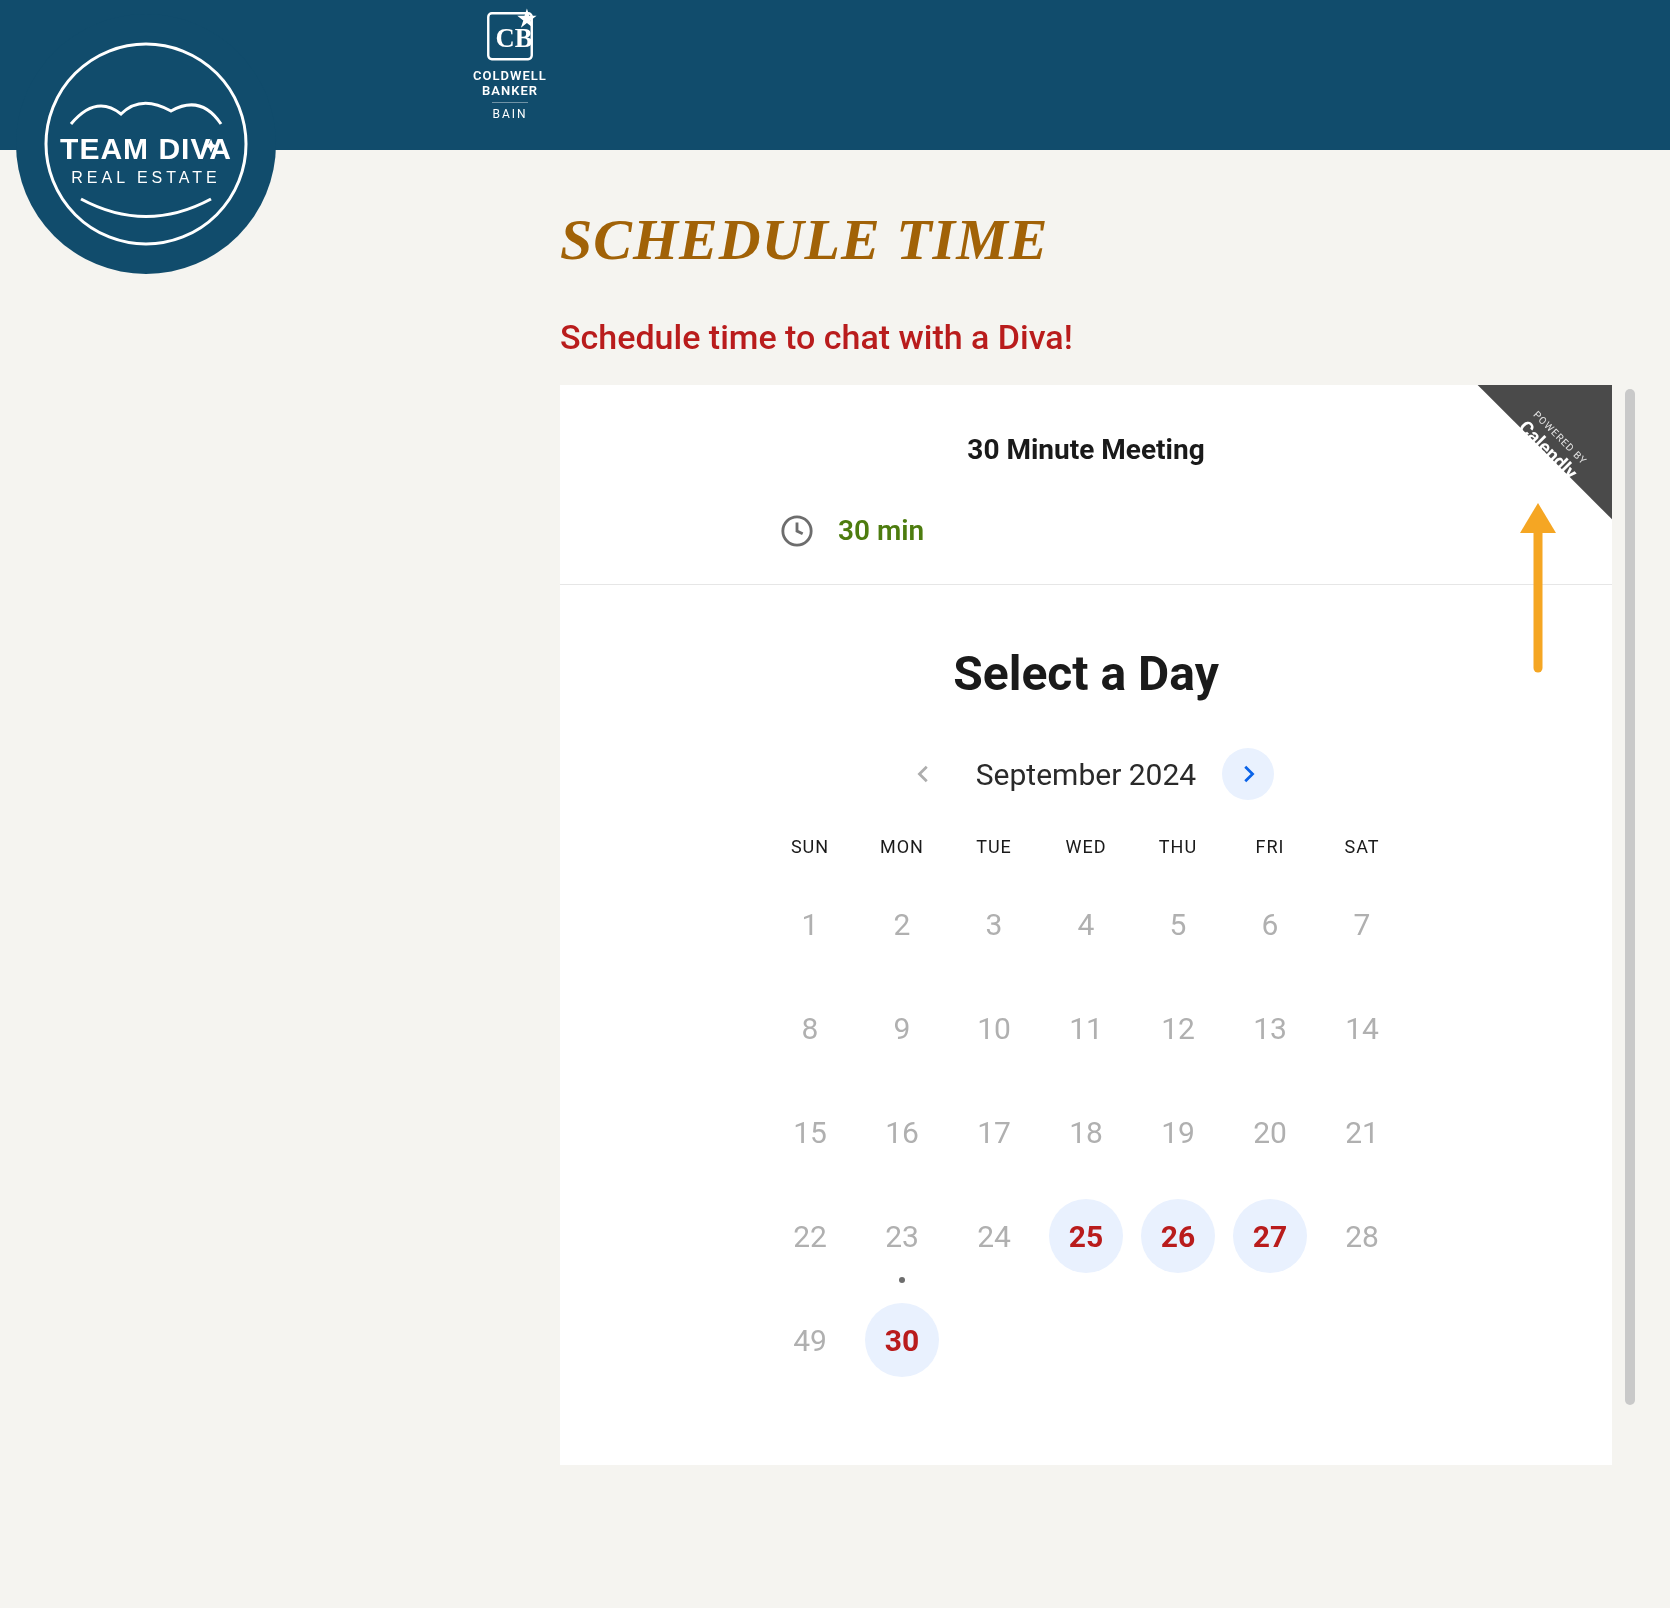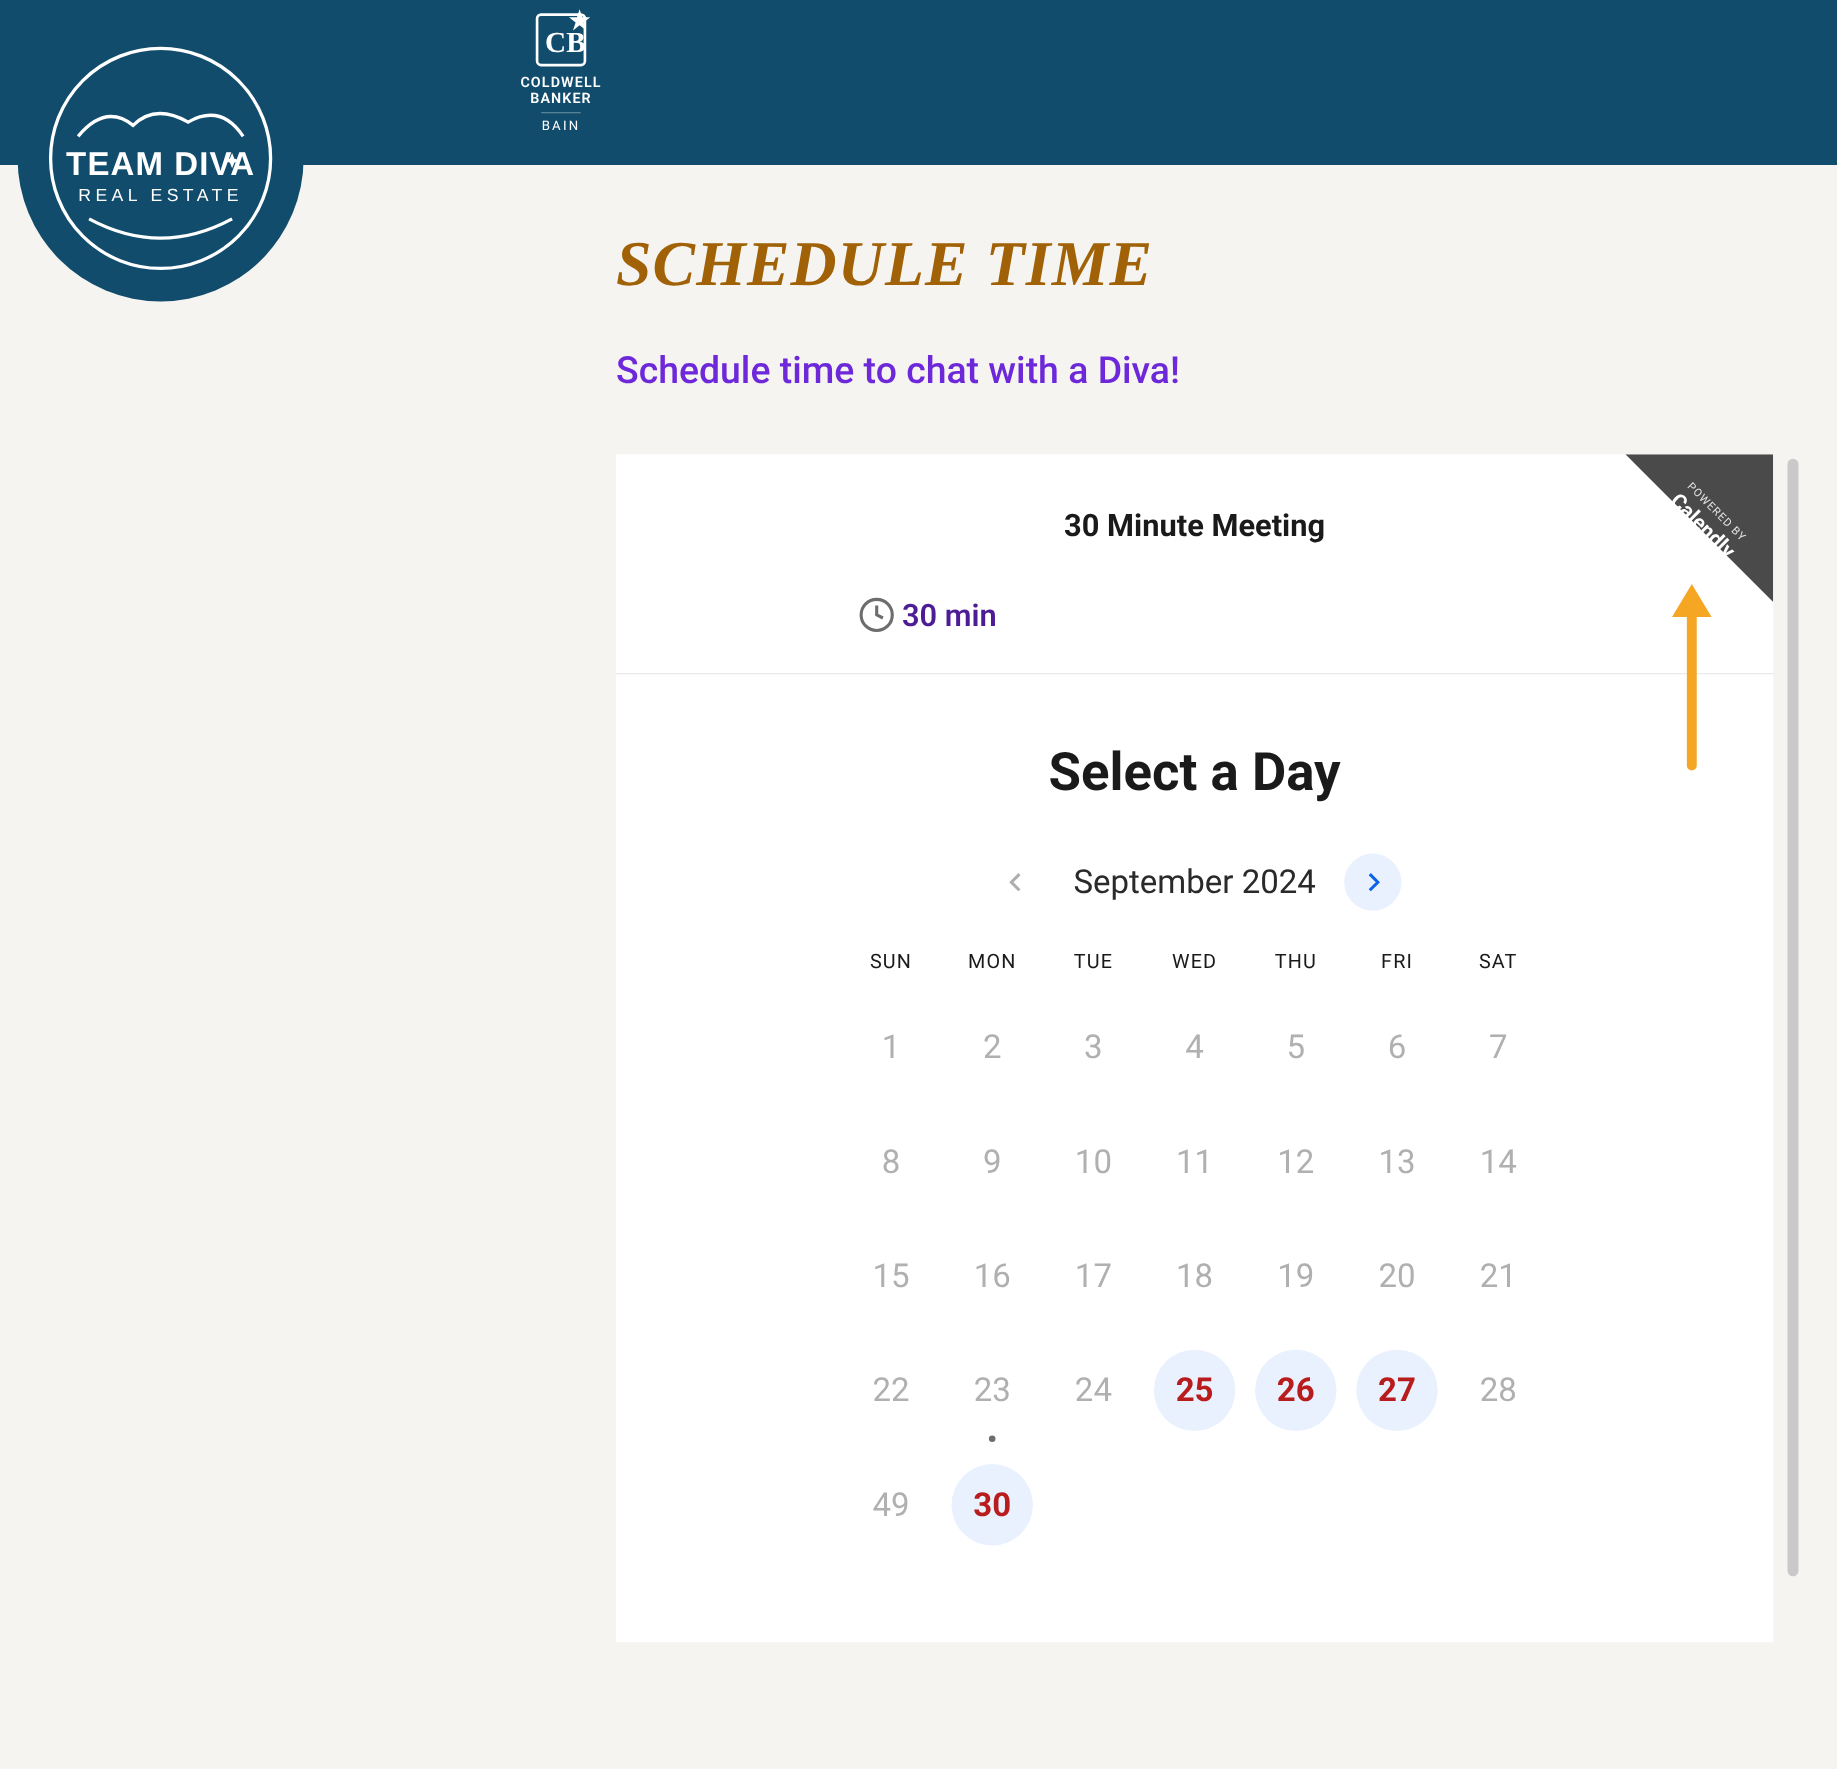--- a/index.html
+++ b/index.html
@@ -53,22 +53,22 @@
     font-family: Georgia, "Times New Roman", serif;
     font-style: italic;
     font-weight: 700;
     font-size: 58px;
     color: #a16207;
     letter-spacing: 1px;
     margin-bottom: 44px;
   }
   .subheading {
     font-size: 34px;
-    color: #6d28d9;
-    margin-bottom: 56px;
+    color: #b91c1c;
+    margin-bottom: 28px;
     font-weight: 500;
   }
   .widget-wrap {
     width: 1076px;
     height: 1080px;
     position: relative;
   }
   .scrollbar-track {
     position: absolute;
     right: 0;
@@ -137,24 +137,24 @@
     margin-bottom: 8px;
   }
   .meeting-title {
     font-size: 28px;
     font-weight: 700;
     color: #1a1a1a;
     margin-bottom: 48px;
   }
   .duration-row {
     display: flex;
-    align-items: center;
+    align-items: flex-start;
     justify-content: flex-start;
-    gap: 6px;
-    color: #4c1d95;
+    gap: 24px;
+    color: #4d7c0f;
     font-size: 28px;
     font-weight: 600;
     padding-left: 160px;
   }
   .duration-row svg { width: 34px; height: 34px; }
   .calendar-section {
     padding: 60px 60px 40px;
   }
   .select-day-title {
     text-align: center;

